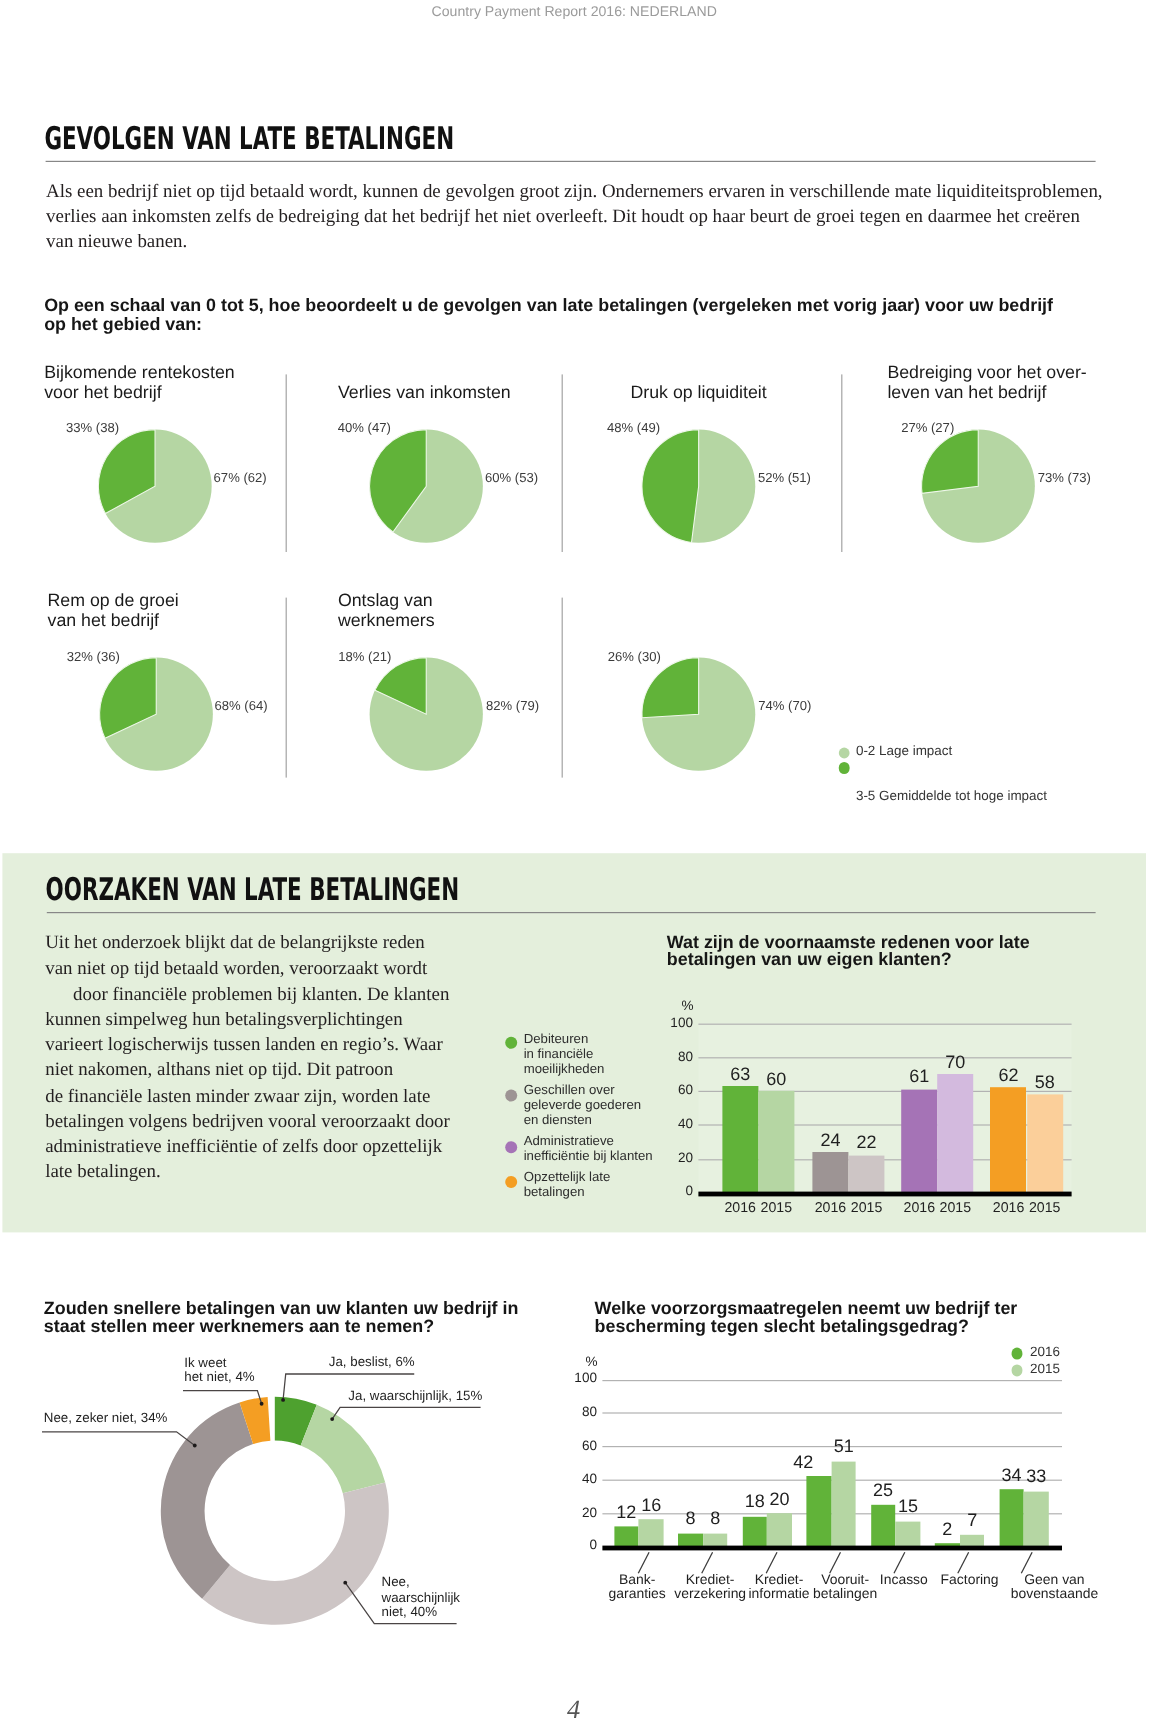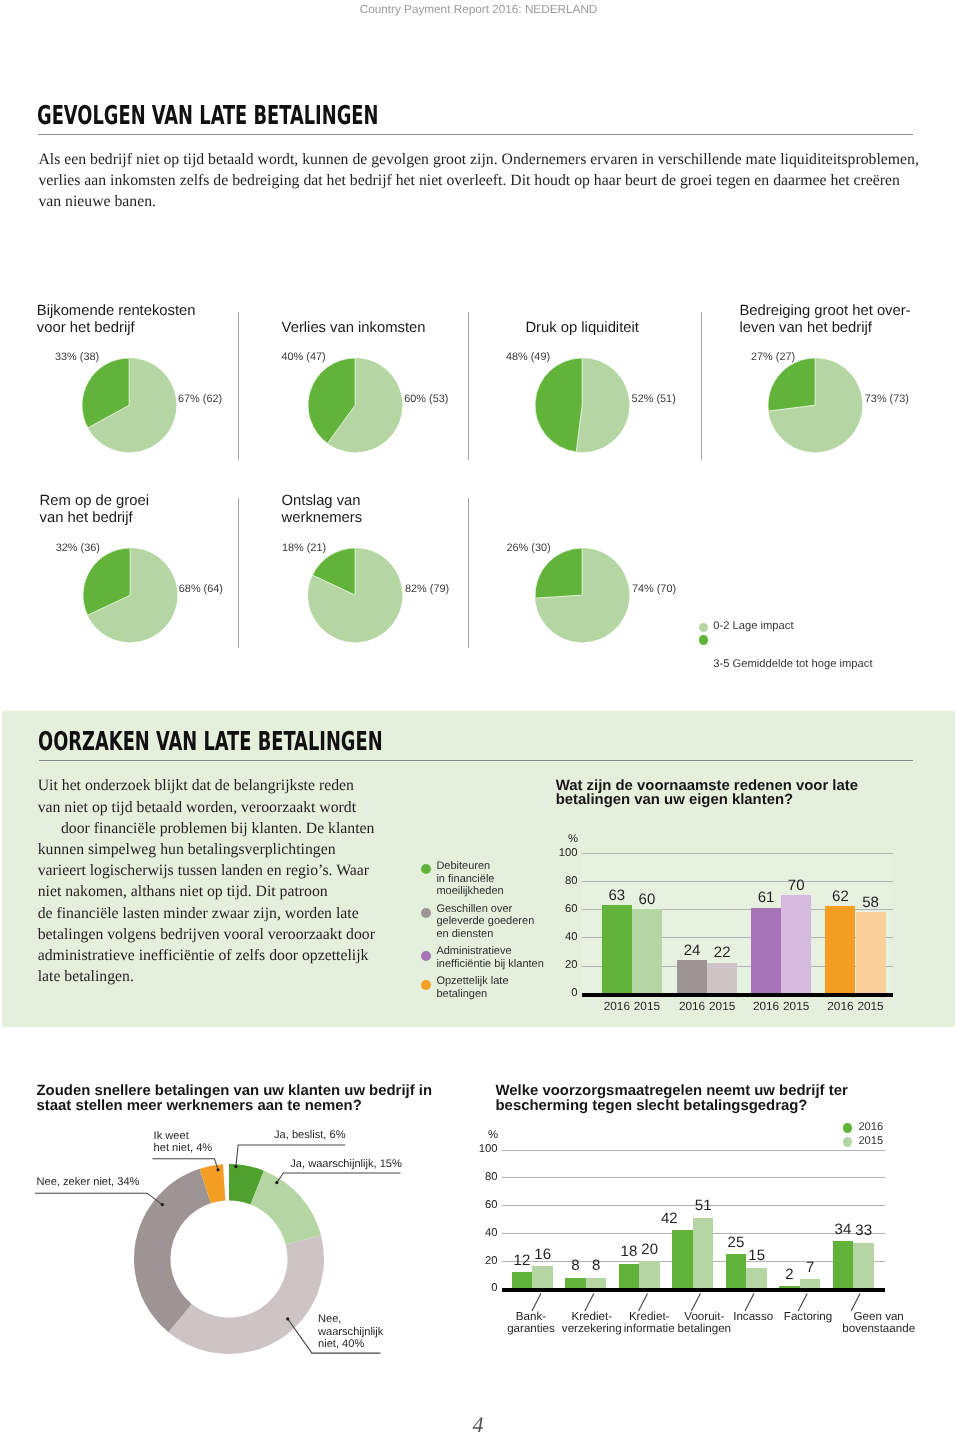--- a/index.html
+++ b/index.html
@@ -43,20 +43,24 @@
 
 <div class="abs" id="running-header">Country Payment Report 2016: NEDERLAND</div>
 <div class="abs" style="left:0;top:0;width:960px;height:700px;">
   <div class="abs sec-title" style="left:37.2px;top:102.5px;width:600px;">GEVOLGEN VAN LATE BETALINGEN</div>
   <div class="abs sec-rule" style="left:38px;top:134px;width:875px;"></div>
   <div class="abs" style="left:38.4px;top:148.5px;width:890px;">
     <div class="serif" style="height:21.3px;">Als een bedrijf niet op tijd betaald wordt, kunnen de gevolgen groot zijn. Ondernemers ervaren in verschillende mate liquiditeitsproblemen,</div>
     <div class="serif" style="height:21.3px;">verlies aan inkomsten zelfs de bedreiging dat het bedrijf het niet overleeft. Dit houdt op haar beurt de groei tegen en daarmee het creëren</div>
     <div class="serif" style="height:21.3px;">van nieuwe banen.</div>
   </div>
+  <div class="abs" style="left:36.8px;top:246.6px;width:880px;">
+    <div class="q" style="height:16.1px;">Op een schaal van 0 tot 5, hoe beoordeelt u de gevolgen van late betalingen (vergeleken met vorig jaar) voor uw bedrijf</div>
+    <div class="q" style="height:16.1px;">op het gebied van:</div>
+  </div>
   <div class="abs" style="left:81.0px;top:356.5px;width:96.4px;height:96.4px;">
     <svg width="96.4" height="96.4" viewBox="0 0 96.4 96.4">
       <circle cx="48.2" cy="48.2" r="47.2" fill="#b5d6a3"></circle>
       <path d="M 48.2 48.2 L 48.2 1.0 A 47.2 47.2 0 0 0 6.84 70.94 Z" fill="#61b339" stroke="#eef7e9" stroke-width="0.9"></path>
     </svg>
   </div>
   <div class="abs pie-title" style="left:36.8px;top:303.0px;width:210px;">Bijkomende rentekosten
 voor het bedrijf</div>
   <div class="abs pielbl" style="left:55.0px;top:351.2px;">33% (38)</div>
   <div class="abs pielbl" style="left:178.0px;top:392.6px;">67% (62)</div>
@@ -77,21 +81,21 @@
   </div>
   <div class="abs pie-title" style="left:525.4px;top:319.8px;width:210px;">Druk op liquiditeit</div>
   <div class="abs pielbl" style="left:505.9px;top:351.2px;">48% (49)</div>
   <div class="abs pielbl" style="left:631.6px;top:392.6px;">52% (51)</div>
   <div class="abs" style="left:767.2px;top:356.5px;width:96.4px;height:96.4px;">
     <svg width="96.4" height="96.4" viewBox="0 0 96.4 96.4">
       <circle cx="48.2" cy="48.2" r="47.2" fill="#b5d6a3"></circle>
       <path d="M 48.2 48.2 L 48.2 1.0 A 47.2 47.2 0 0 0 1.37 54.12 Z" fill="#61b339" stroke="#eef7e9" stroke-width="0.9"></path>
     </svg>
   </div>
-  <div class="abs pie-title" style="left:739.5px;top:303.0px;width:210px;">Bedreiging groot het over-
+  <div class="abs pie-title" style="left:739.5px;top:303.0px;width:210px;">Bedreiging voor het over-
 leven van het bedrijf</div>
   <div class="abs pielbl" style="left:751.0px;top:351.2px;">27% (27)</div>
   <div class="abs pielbl" style="left:864.8px;top:392.6px;">73% (73)</div>
   <div class="abs" style="left:81.6px;top:547.1px;width:96.4px;height:96.4px;">
     <svg width="96.4" height="96.4" viewBox="0 0 96.4 96.4">
       <circle cx="48.2" cy="48.2" r="47.2" fill="#b5d6a3"></circle>
       <path d="M 48.2 48.2 L 48.2 1.0 A 47.2 47.2 0 0 0 5.49 68.30 Z" fill="#61b339" stroke="#eef7e9" stroke-width="0.9"></path>
     </svg>
   </div>
   <div class="abs pie-title" style="left:39.6px;top:493.3px;width:210px;">Rem op de groei

